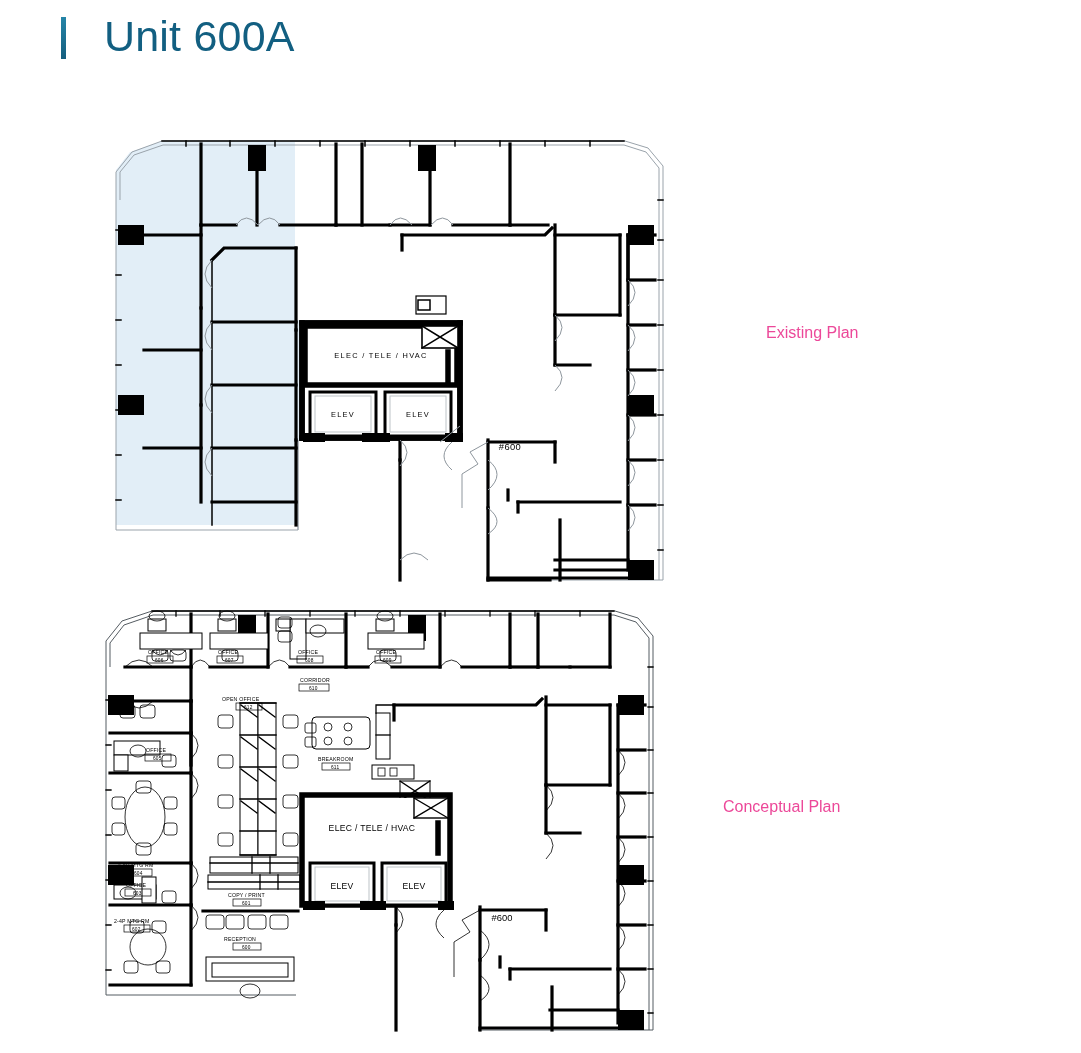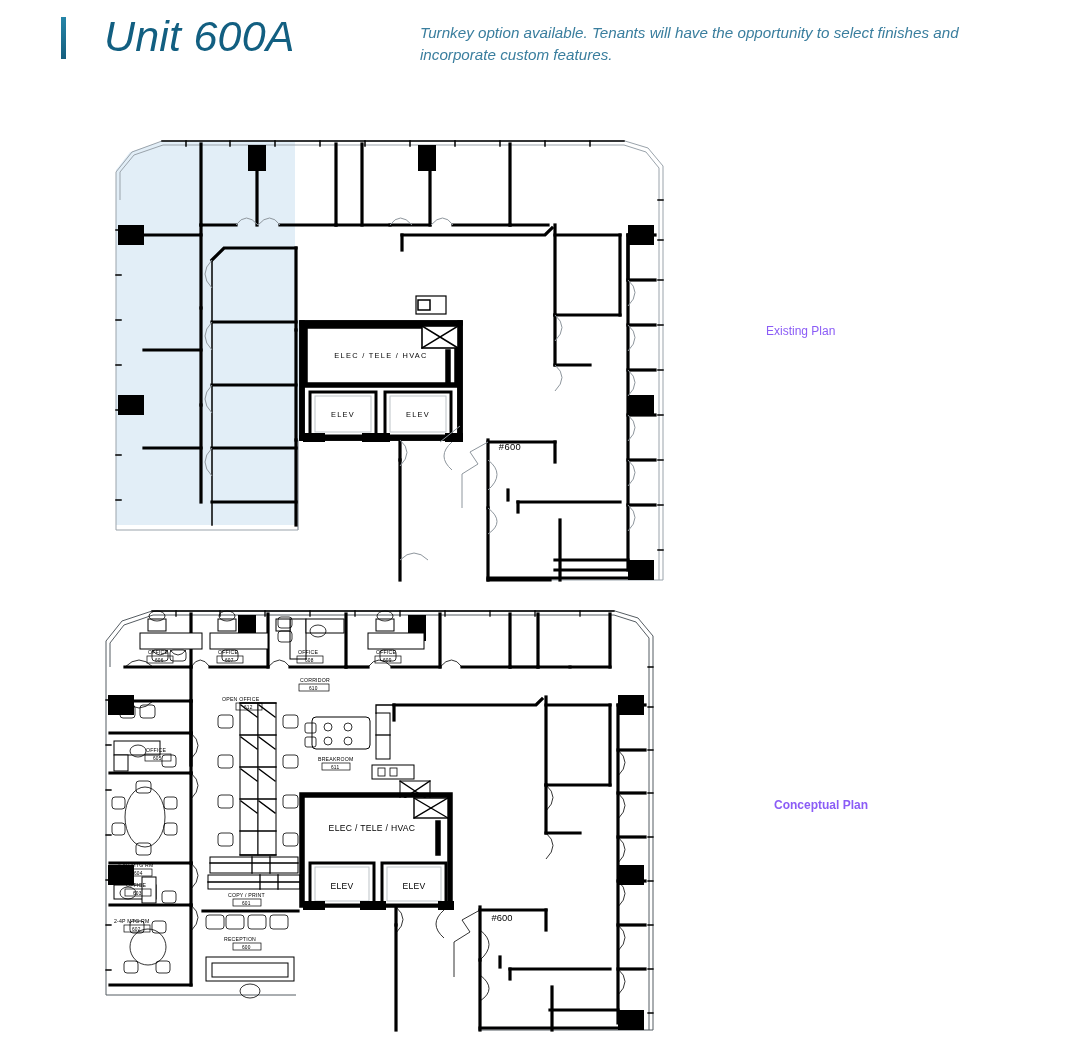--- a/index.html
+++ b/index.html
@@ -16,21 +16,20 @@
     color: #2c6e8f;
     overflow: hidden;
   }
 
   
   #header {
     position: absolute;
     left: 0; top: 0;
     width: 1081px;
     height: 100px;
-    font-style: italic;
   }
   #accent-bar {
     position: absolute;
     left: 61px;
     top: 17px;
     width: 5px;
     height: 42px;
     background: linear-gradient(180deg, #2585a8 0%, #155e7e 100%);
   }
   #page-title {
@@ -51,45 +50,44 @@
     width: 545px;
     font-size: 15.2px;
     line-height: 22px;
     font-weight: 400;
     color: #3a7e9e;
   }
 
   
   .plan-caption {
     position: absolute;
-    font-size: 12px;
+    font-size: 16px;
     font-weight: 400;
-    color: #8b5cf6;
+    color: #ec4899;
     white-space: nowrap;
   }
   #caption-existing { left: 766px; top: 324px; }
-  #caption-conceptual { left: 774px; top: 798px; font-weight: bold; }
+  #caption-conceptual { left: 723px; top: 798px; }
 
   
   .plan-wrap {
     position: absolute;
     left: 100px;
     text-decoration: underline;
   }
   #plan-existing { top: 130px; width: 600px; height: 470px; }
   #plan-conceptual { top: 605px; width: 600px; height: 440px; }
   .plan-wrap svg { display: block; }
 </style>
 </head>
 <body>
 
 <div id="header">
   <div id="accent-bar"></div>
   <div id="page-title">Unit 600A</div>
-  <div id="header-note">Turnkey option available. Tenants will have the opportunity to select finishes and incorporate custom features.</div>
 </div>
 
 <div class="plan-caption" id="caption-existing">Existing Plan</div>
 <div class="plan-caption" id="caption-conceptual">Conceptual Plan</div>
 
 <div class="plan-wrap" id="plan-existing">
 <svg width="600" height="470" viewBox="0 0 600 470" xmlns="http://www.w3.org/2000/svg">
   <defs>
     <style>
       .w  { stroke:#000; stroke-width:3.2; fill:none; stroke-linecap:square; }

